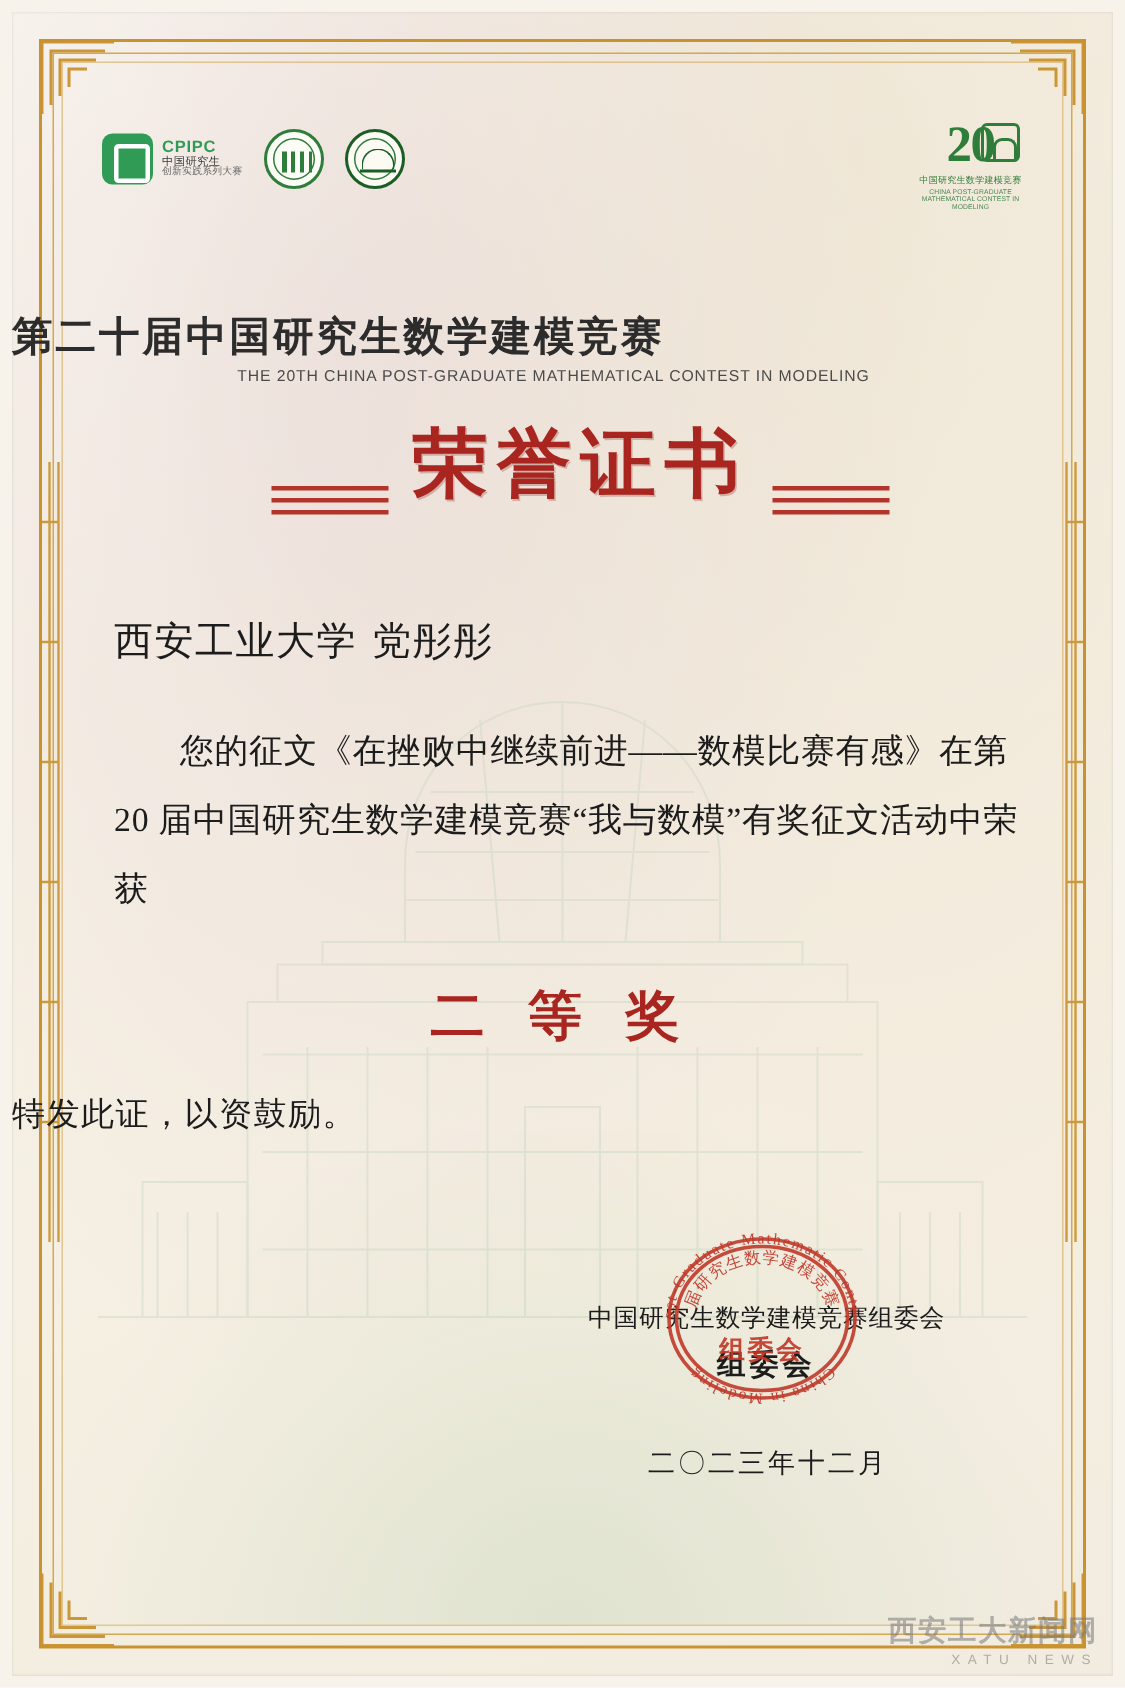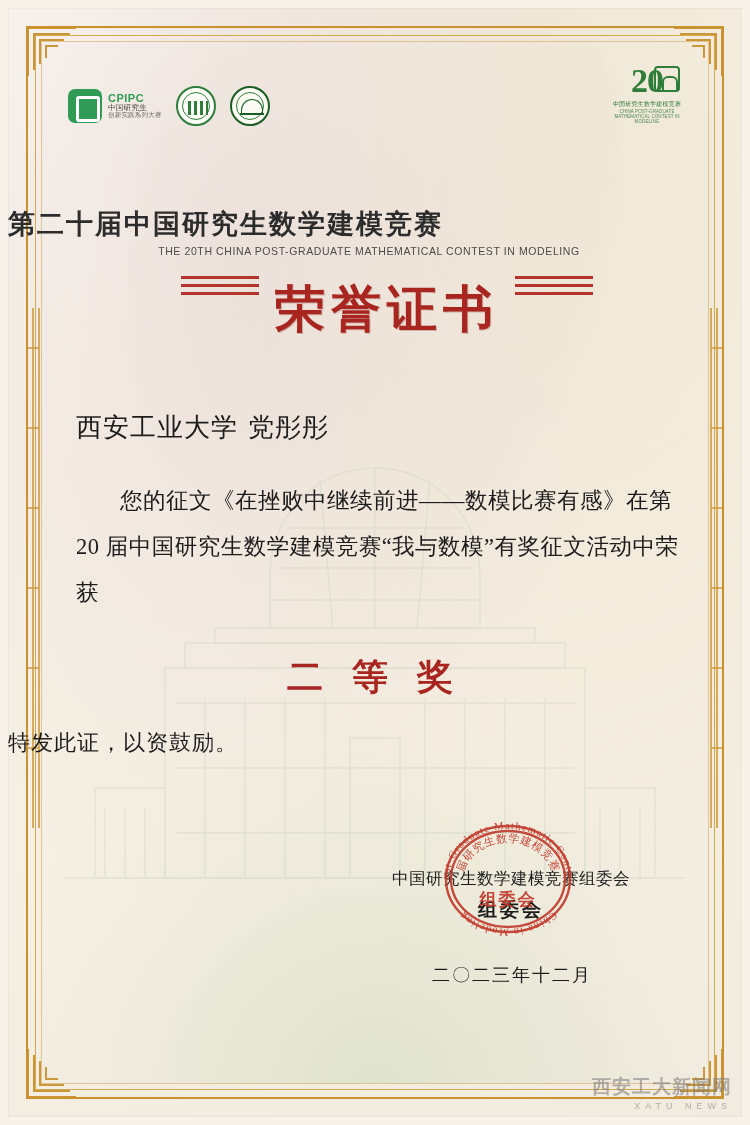--- a/index.html
+++ b/index.html
@@ -127,21 +127,21 @@
   .seal-logo.univ .dome {
     position: absolute; left: 9px; top: 11px; width: 22px; height: 14px;
     border: 1.5px solid #1b5e25; border-bottom: none;
     border-radius: 11px 11px 0 0;
   }
   .seal-logo.univ .base {
     position: absolute; left: 8px; top: 25px; width: 24px; height: 2px; background: #1b5e25;
   }
 
   .logo-20 {
-    position: absolute; right: 60px; top: 56px;
+    position: absolute; right: 60px; top: 72px;
     width: 70px; height: 62px;
     text-align: center;
   }
   .logo-20 .num {
     font-family: "Liberation Serif", serif;
     font-size: 34px; font-weight: bold; color: #2f7d3a;
     line-height: 34px; letter-spacing: -1px;
   }
   .logo-20 .sub1 { font-size: 6px; color: #2f7d3a; letter-spacing: .2px; margin-top: 2px;}
   .logo-20 .sub2 { font-size: 4.5px; color: #4d8a56; letter-spacing: .1px; }
@@ -164,21 +164,21 @@
   }
   .title-en {
     position: absolute; left: 0; right: 12px; top: 237px;
     text-align: center;
     font-size: 10.5px; letter-spacing: .6px;
     color: #4a4a4a;
   }
 
   .honor-wrap {
     position: absolute; left: 0; right: 0; top: 268px;
-    display: flex; align-items: flex-start; justify-content: center; gap: 16px; padding-left: 24px;
+    display: flex; align-items: flex-end; justify-content: center; gap: 16px; padding-left: 24px;
   }
   .honor-rules { display: flex; flex-direction: column; gap: 5px; }
   .honor-rules i { display: block; height: 3px; background: #b3342b; }
   .honor-rules i:nth-child(1) { width: 78px; }
   .honor-rules i:nth-child(2) { width: 78px; }
   .honor-rules i:nth-child(3) { width: 78px; }
   .honor-text {
     font-family: "Liberation Serif", serif;
     font-size: 50px; font-weight: bold;
     color: #a8261f;

